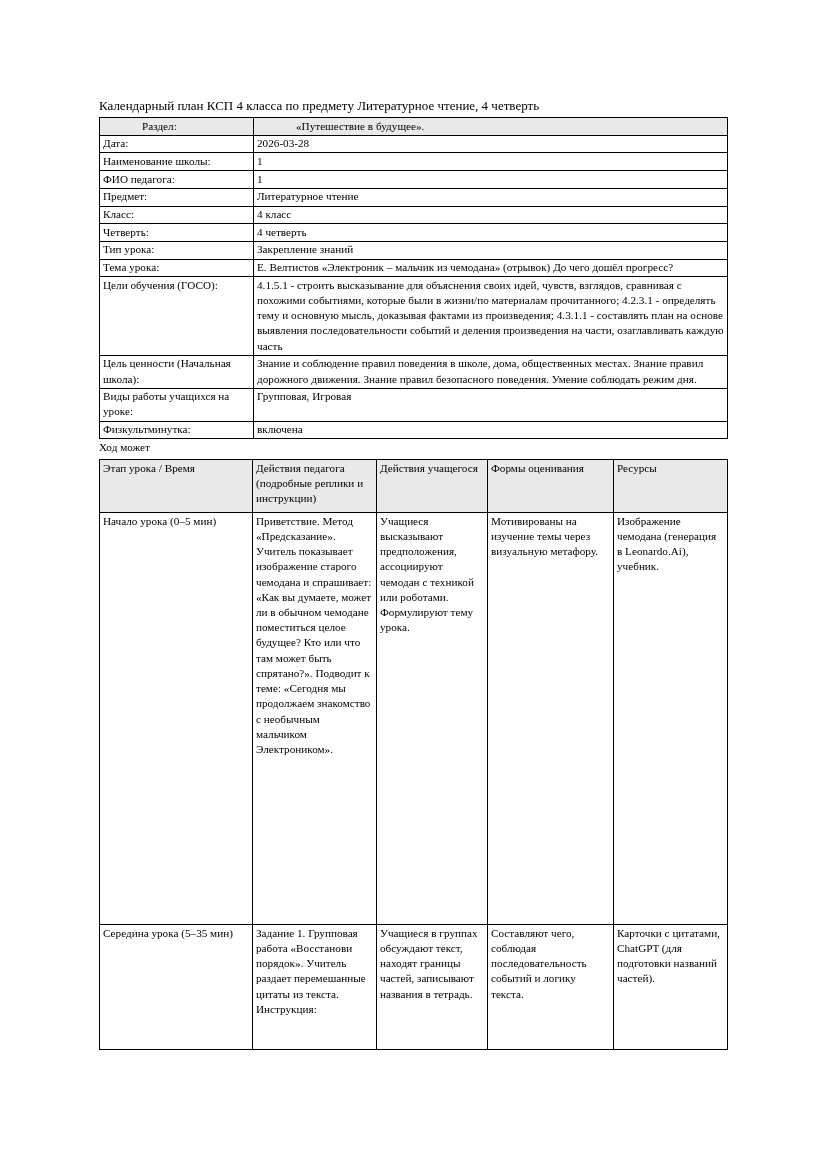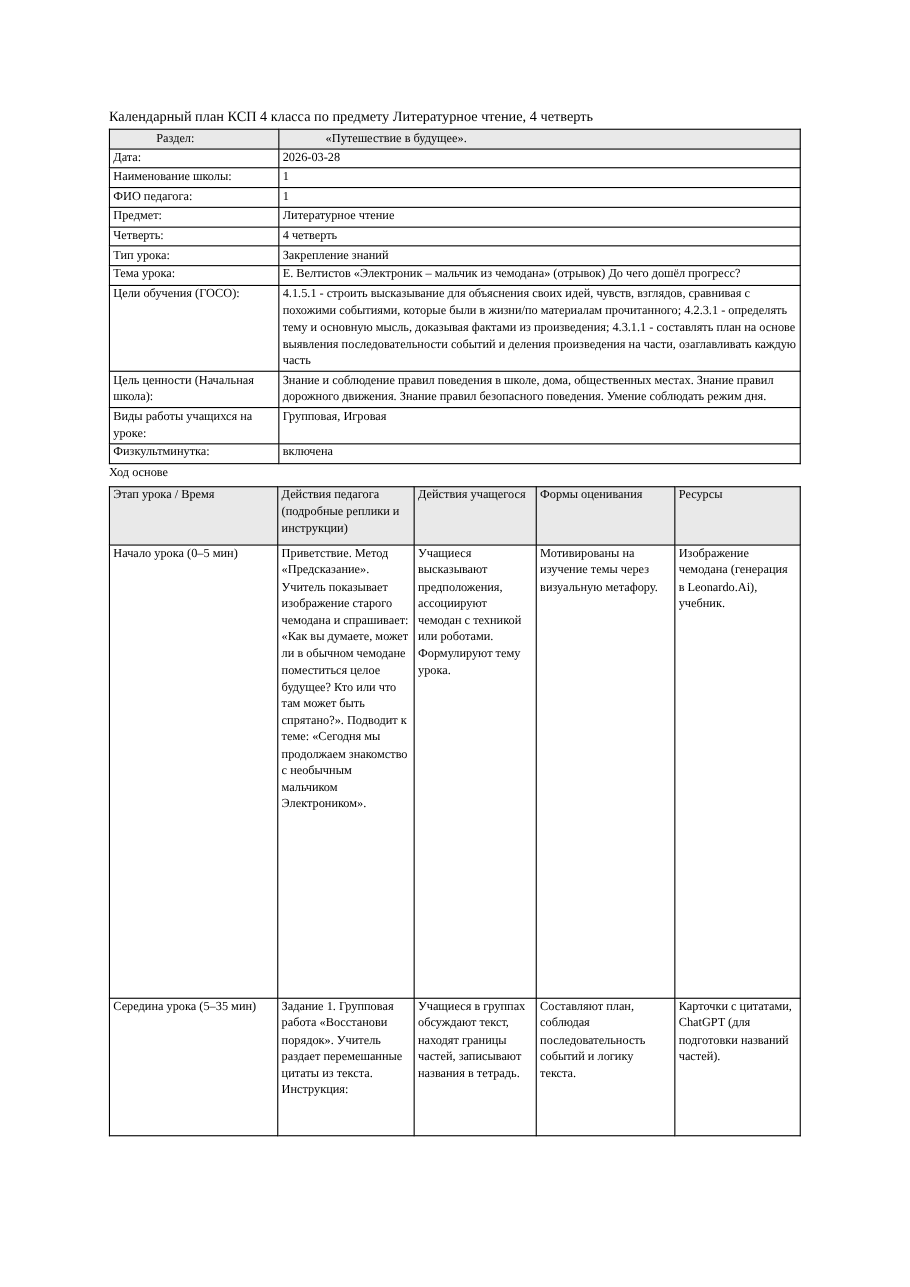--- a/index.html
+++ b/index.html
@@ -94,20 +94,24 @@
       </tr>
       <tr>
         <td>ФИО педагога:</td>
         <td>1</td>
       </tr>
       <tr>
         <td>Предмет:</td>
         <td>Литературное чтение</td>
       </tr>
       <tr>
+        <td>Класс:</td>
+        <td>4 класс</td>
+      </tr>
+      <tr>
         <td>Четверть:</td>
         <td>4 четверть</td>
       </tr>
       <tr>
         <td>Тип урока:</td>
         <td>Закрепление знаний</td>
       </tr>
       <tr>
         <td>Тема урока:</td>
         <td>Е. Велтистов «Электроник – мальчик из чемодана» (отрывок) До чего дошёл прогресс?</td>
@@ -124,21 +128,21 @@
         <td>Виды работы учащихся на уроке:</td>
         <td>Групповая, Игровая</td>
       </tr>
       <tr>
         <td>Физкультминутка:</td>
         <td>включена</td>
       </tr>
     </tbody>
   </table>
 
-  <p class="mid-label">Ход основе</p>
+  <p class="mid-label">Ход может</p>
 
   <table id="flow-table" class="doc-table">
     <colgroup>
       <col class="f1">
       <col class="f2">
       <col class="f3">
       <col class="f4">
       <col class="f5">
     </colgroup>
     <thead>
@@ -155,19 +159,19 @@
         <td>Начало урока (0–5 мин)</td>
         <td>Приветствие. Метод «Предсказание». Учитель показывает изображение старого чемодана и спрашивает: «Как вы думаете, может ли в обычном чемодане поместиться целое будущее? Кто или что там может быть спрятано?». Подводит к теме: «Сегодня мы продолжаем знакомство с необычным мальчиком Электроником».</td>
         <td>Учащиеся высказывают предположения, ассоциируют чемодан с техникой или роботами. Формулируют тему урока.</td>
         <td>Мотивированы на изучение темы через визуальную метафору.</td>
         <td>Изображение чемодана (генерация в Leonardo.Ai), учебник.</td>
       </tr>
       <tr style="height:125px;">
         <td>Середина урока (5–35 мин)</td>
         <td>Задание 1. Групповая работа «Восстанови порядок». Учитель раздает перемешанные цитаты из текста. Инструкция:</td>
         <td>Учащиеся в группах обсуждают текст, находят границы частей, записывают названия в тетрадь.</td>
-        <td>Составляют план, соблюдая последовательность событий и логику текста.</td>
+        <td>Составляют чего, соблюдая последовательность событий и логику текста.</td>
         <td>Карточки с цитатами, ChatGPT (для подготовки названий частей).</td>
       </tr>
     </tbody>
   </table>
 
 </div>
 
 </body></html>

